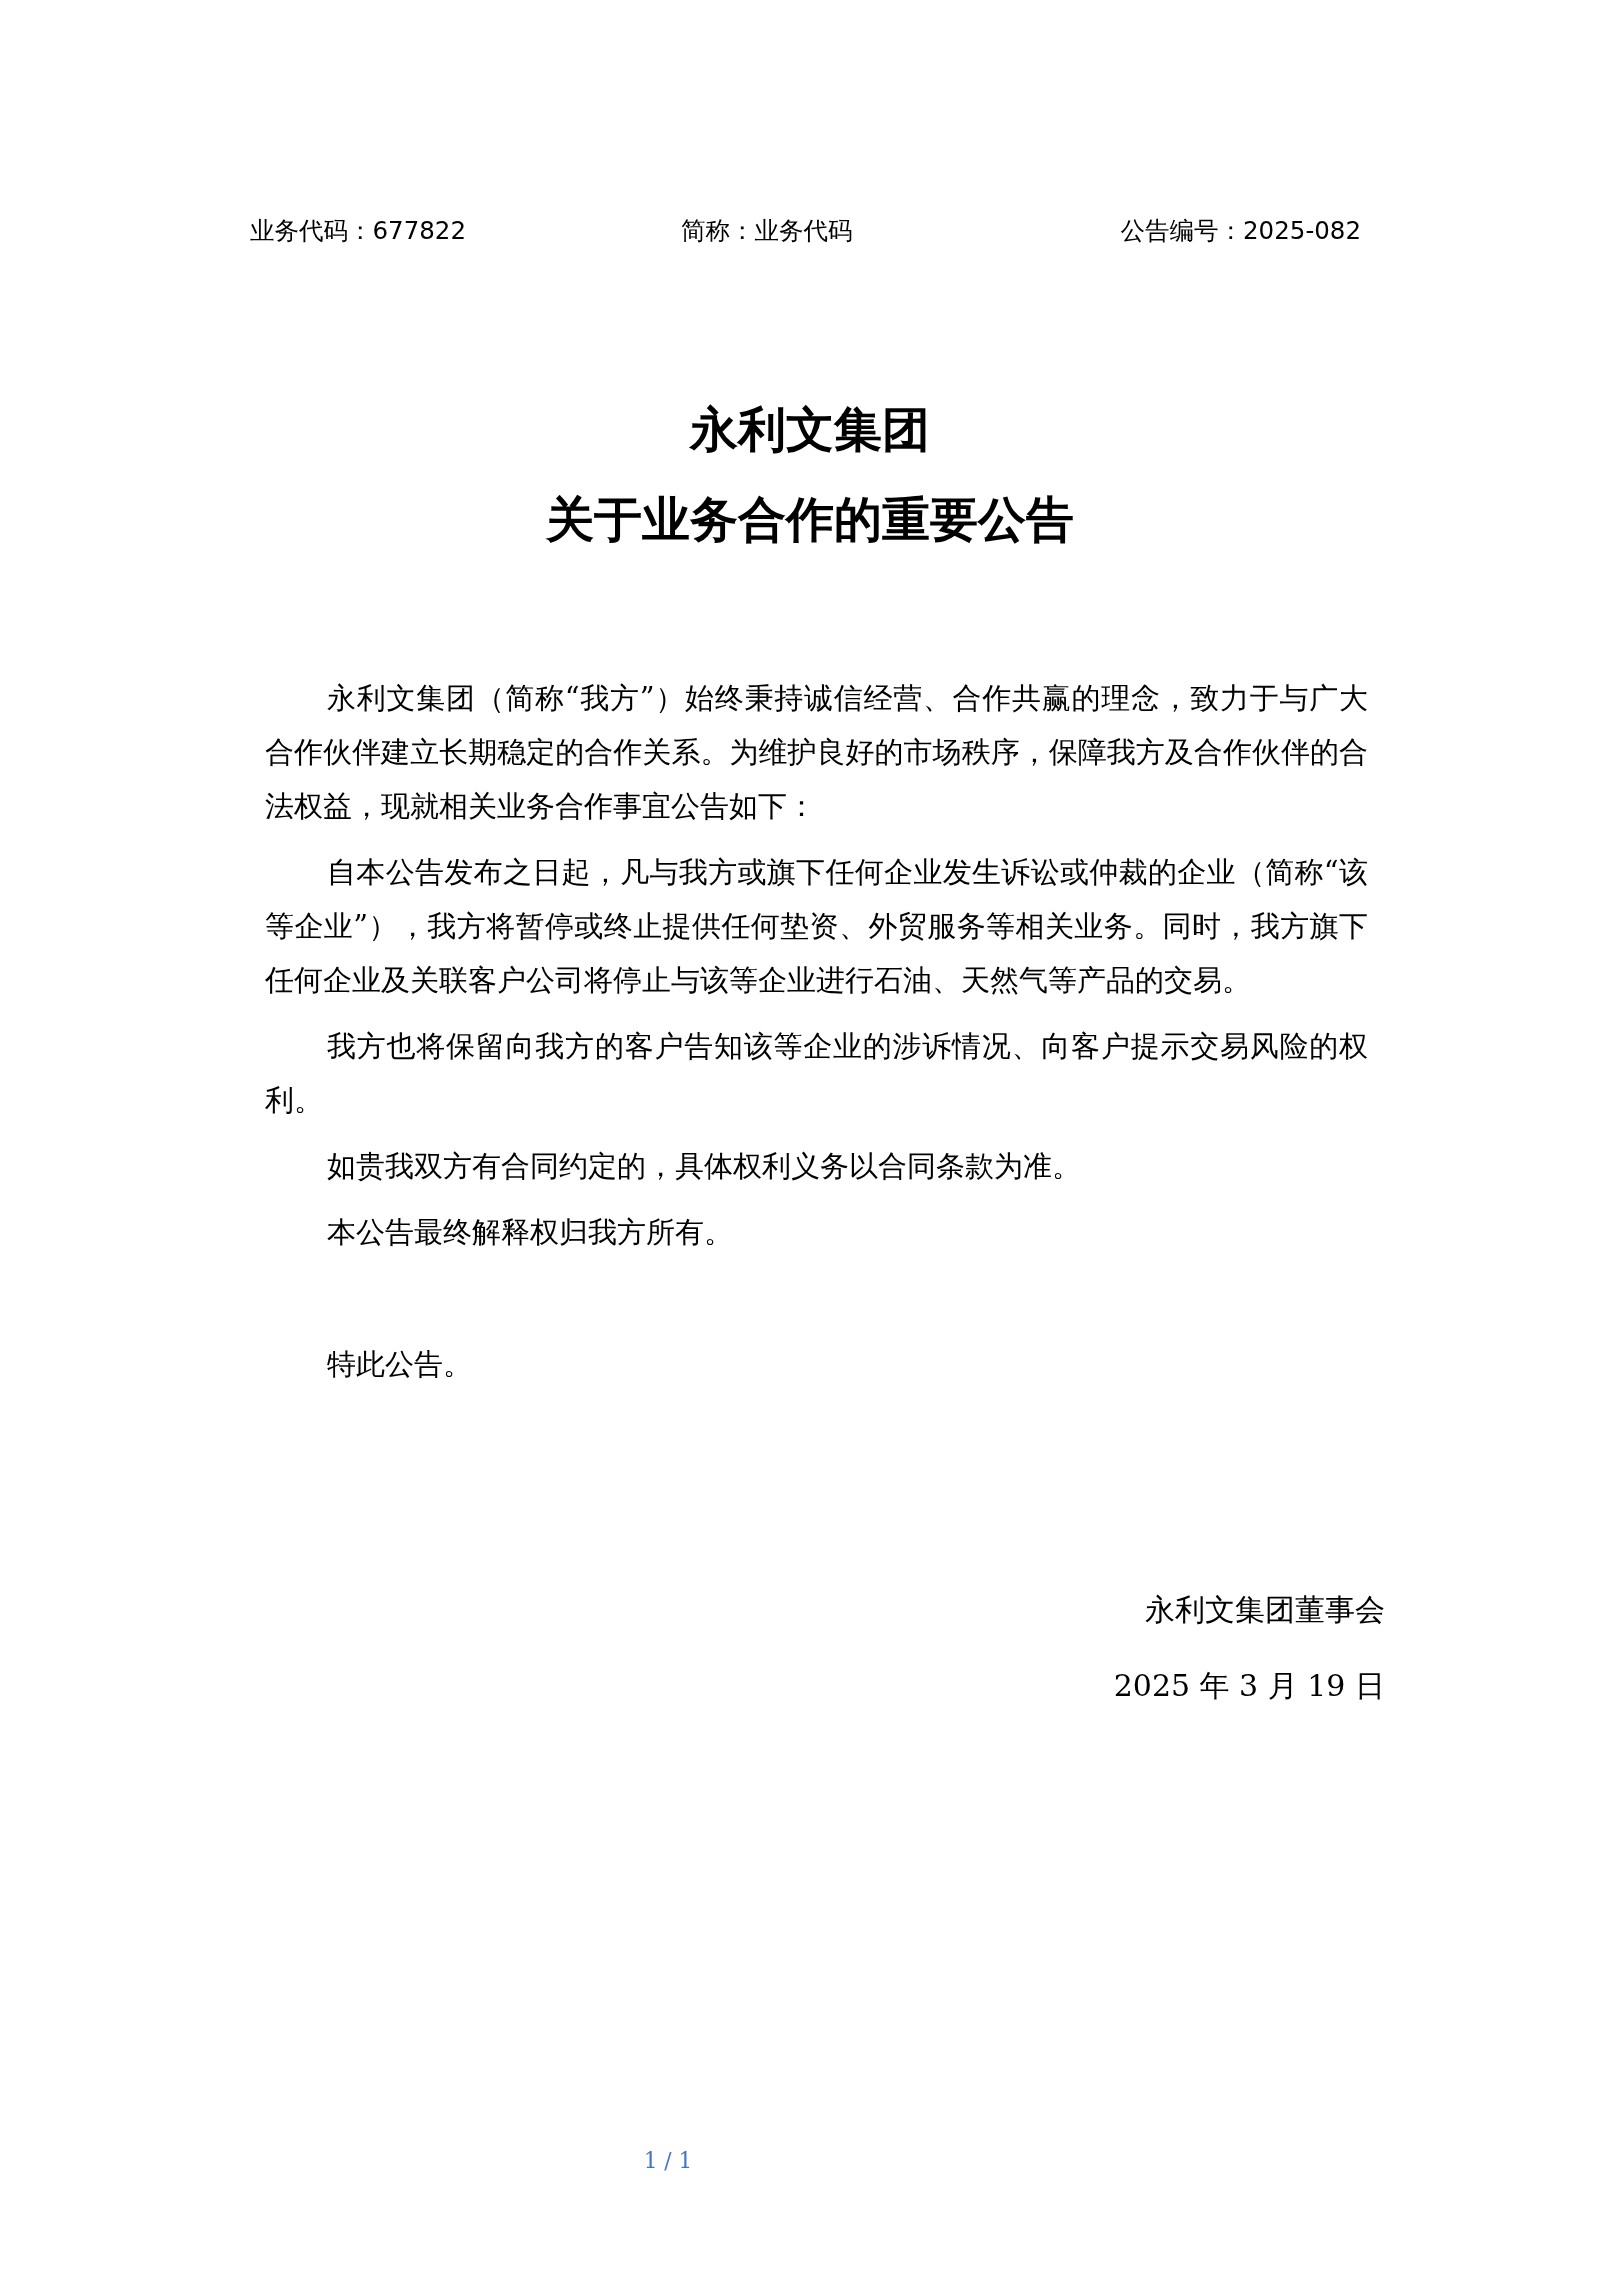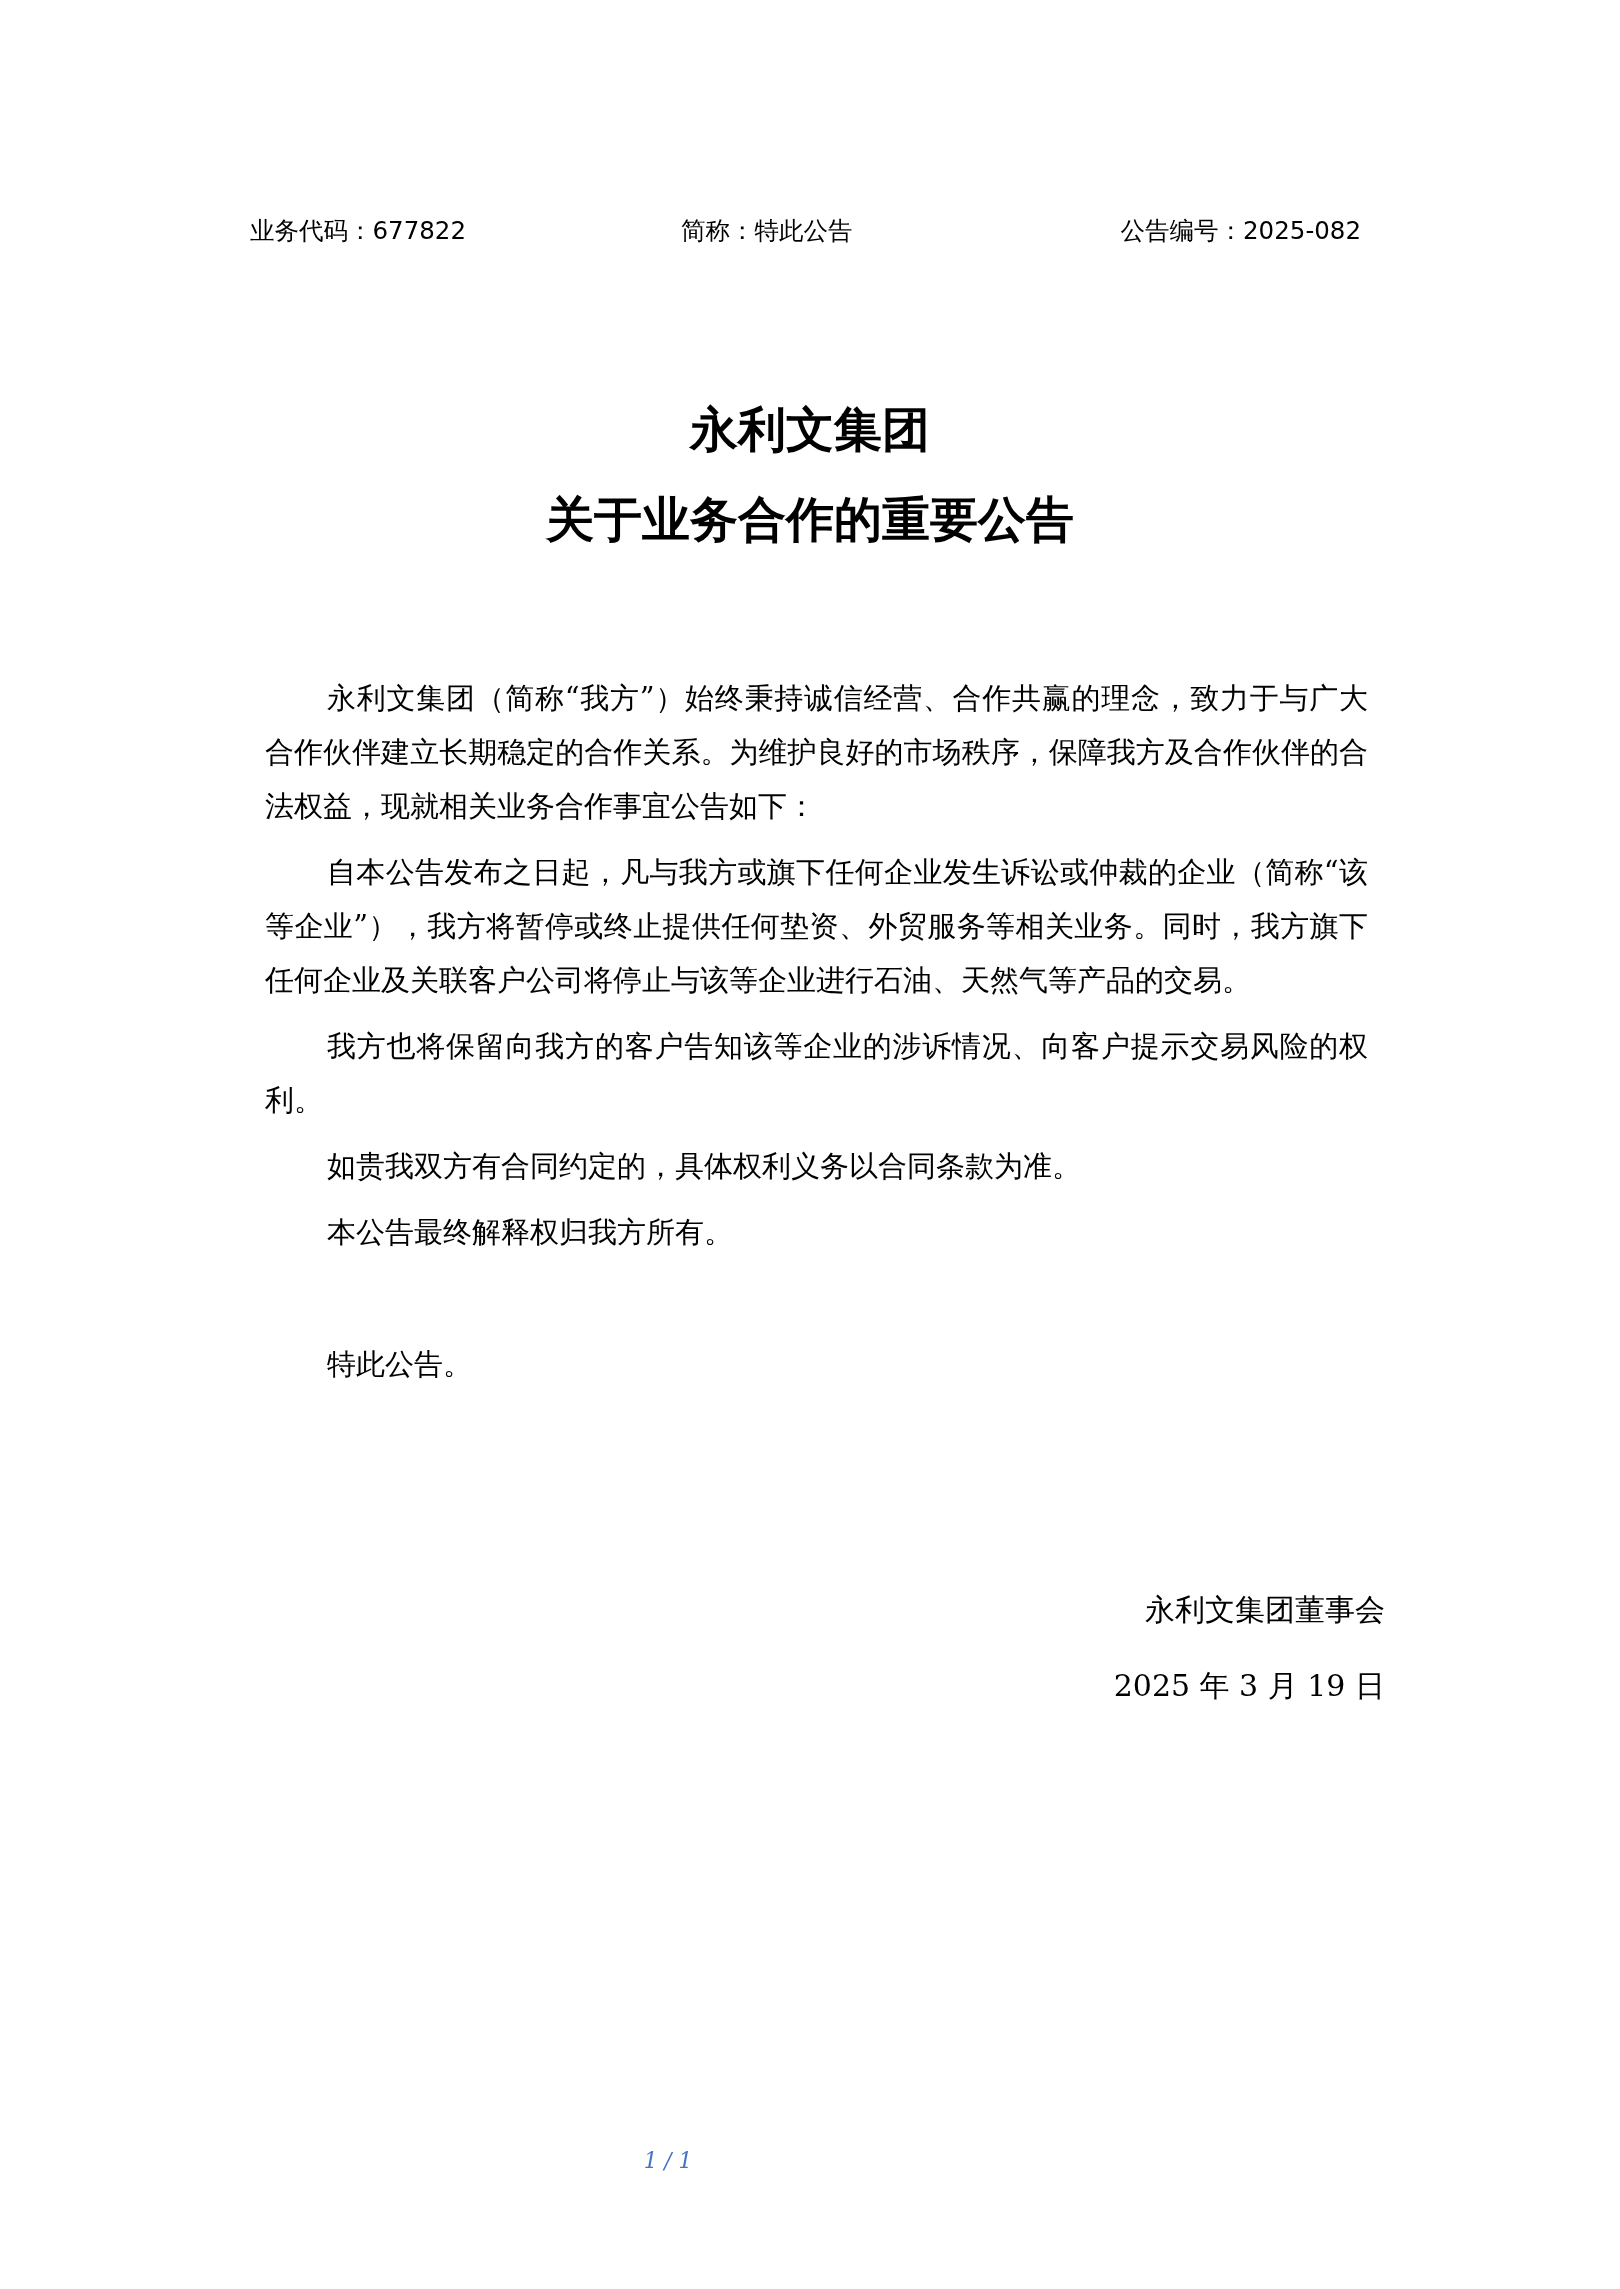--- a/index.html
+++ b/index.html
@@ -30,31 +30,31 @@
   .spacer { height: 54px; }
   .sign {
     position: absolute; right: 235px; text-align: right;
     font-family: "DejaVu Serif", "Liberation Serif", serif; font-size: 30px; color: #000;
     white-space: nowrap;
   }
   .sign1 { top: 1590px; }
   .sign2 { top: 1666px; }
   .pager {
     position: absolute; top: 2148px; left: 0; width: 1336px; text-align: center;
-    font-family: "DejaVu Serif", "Liberation Serif", serif; font-size: 21.6px; color: #4472c4; font-style: italic;
+    font-family: "DejaVu Serif", "Liberation Serif", serif; font-size: 21.6px; color: #4472c4;
   }
 </style>
 </head>
 <body>
 
 <div class="page">
 
   <div class="header-row">
     <span class="hd-code">业务代码：677822</span>
-    <span class="hd-short">简称：特此公告</span>
+    <span class="hd-short">简称：业务代码</span>
     <span class="hd-no">公告编号：2025-082</span>
   </div>
 
   <div class="title title1">永利文集团</div>
   <div class="title title2">关于业务合作的重要公告</div>
 
   <div class="body">
     <p class="para">永利文集团（简称“我方”）始终秉持诚信经营、合作共赢的理念，致力于与广大合作伙伴建立长期稳定的合作关系。为维护良好的市场秩序，保障我方及合作伙伴的合法权益，现就相关业务合作事宜公告如下：</p>
     <p class="para">自本公告发布之日起，凡与我方或旗下任何企业发生诉讼或仲裁的企业（简称“该等企业”），我方将暂停或终止提供任何垫资、外贸服务等相关业务。同时，我方旗下任何企业及关联客户公司将停止与该等企业进行石油、天然气等产品的交易。</p>
     <p class="para">我方也将保留向我方的客户告知该等企业的涉诉情况、向客户提示交易风险的权利。</p>

